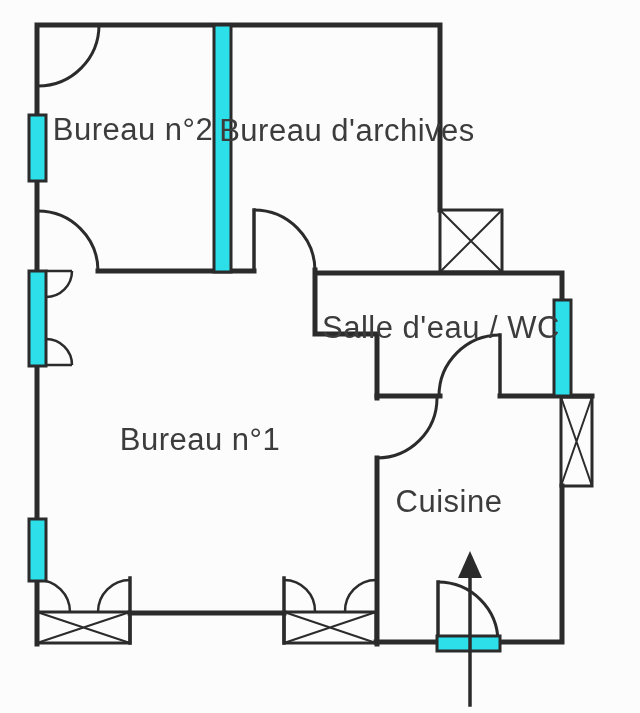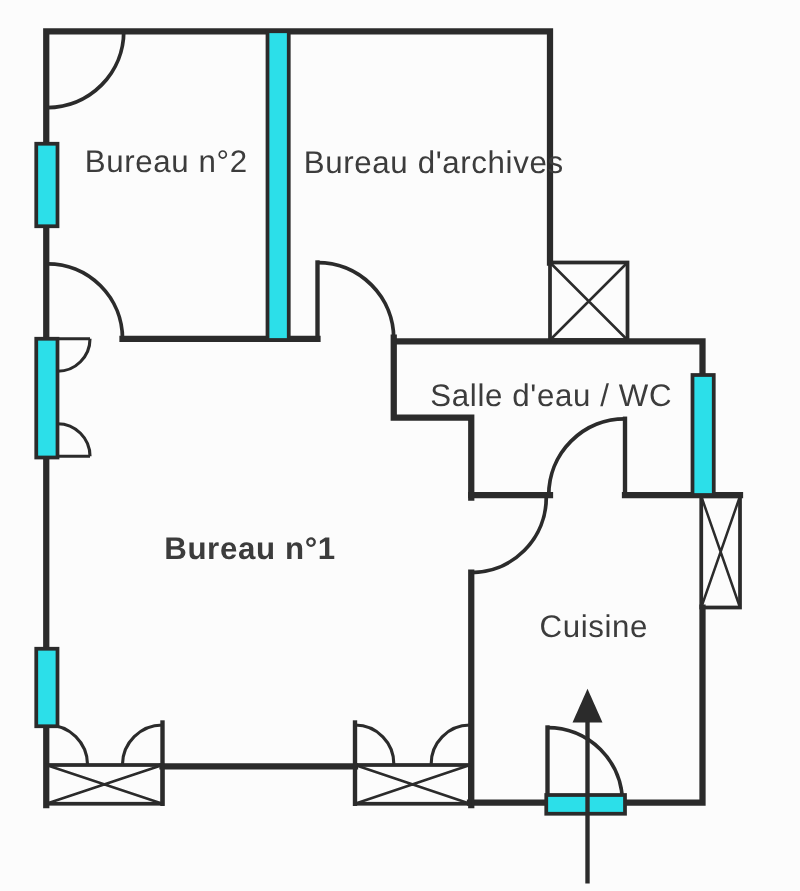--- a/index.html
+++ b/index.html
@@ -7,21 +7,21 @@
     width:640px;height:713px;
     background:var(--background,#fcfcfc);
     font-family:"Liberation Sans", sans-serif;
     overflow:hidden;
   }
   .plan{position:relative;width:640px;height:713px;}
   .plan svg{position:absolute;left:0;top:0;}
   .room-label{
     position:absolute;
     transform:translate(-50%,-50%);
-    font-size:25px;
+    font-size:31px;
     color:var(--label,#3c3c3c);
     white-space:nowrap;
     letter-spacing:0.5px;
   }
   .wall      {stroke:var(--wall,#2b2b2b);stroke-width:5;fill:none;stroke-linecap:square;}
   .thinwall  {stroke:var(--wall,#2b2b2b);stroke-width:3;fill:none;stroke-linecap:square;}
   .leaf      {stroke:var(--wall,#2b2b2b);stroke-width:3.5;fill:none;stroke-linecap:square;}
   .arc       {stroke:var(--wall,#2b2b2b);stroke-width:3;fill:none;}
   .smallarc  {stroke:var(--wall,#2b2b2b);stroke-width:2.5;fill:none;}
   .xline     {stroke:var(--wall,#2b2b2b);stroke-width:2;fill:none;}
@@ -100,16 +100,16 @@
     <rect class="glass" x="437" y="636" width="63" height="15"></rect>
 
     <g>
       <path class="leaf" d="M470,705 L470,577"></path>
       <polygon class="solid" points="470,551 458,578 482,578"></polygon>
     </g>
   </svg>
 
   <div class="room-label" style="left:133px;top:130px;">Bureau n°2</div>
   <div class="room-label" style="left:347px;top:131px;">Bureau d'archives</div>
-  <div class="room-label" style="left:441px;top:317px;">Salle d'eau / WC</div>
-  <div class="room-label" style="left:200px;top:440px;font-weight:bold;">Bureau n°1</div>
-  <div class="room-label" style="left:475px;top:502px;">Cuisine</div>
+  <div class="room-label" style="left:441px;top:328px;">Salle d'eau / WC</div>
+  <div class="room-label" style="left:200px;top:440px;">Bureau n°1</div>
+  <div class="room-label" style="left:449px;top:502px;">Cuisine</div>
 </div>
 
 </body></html>

